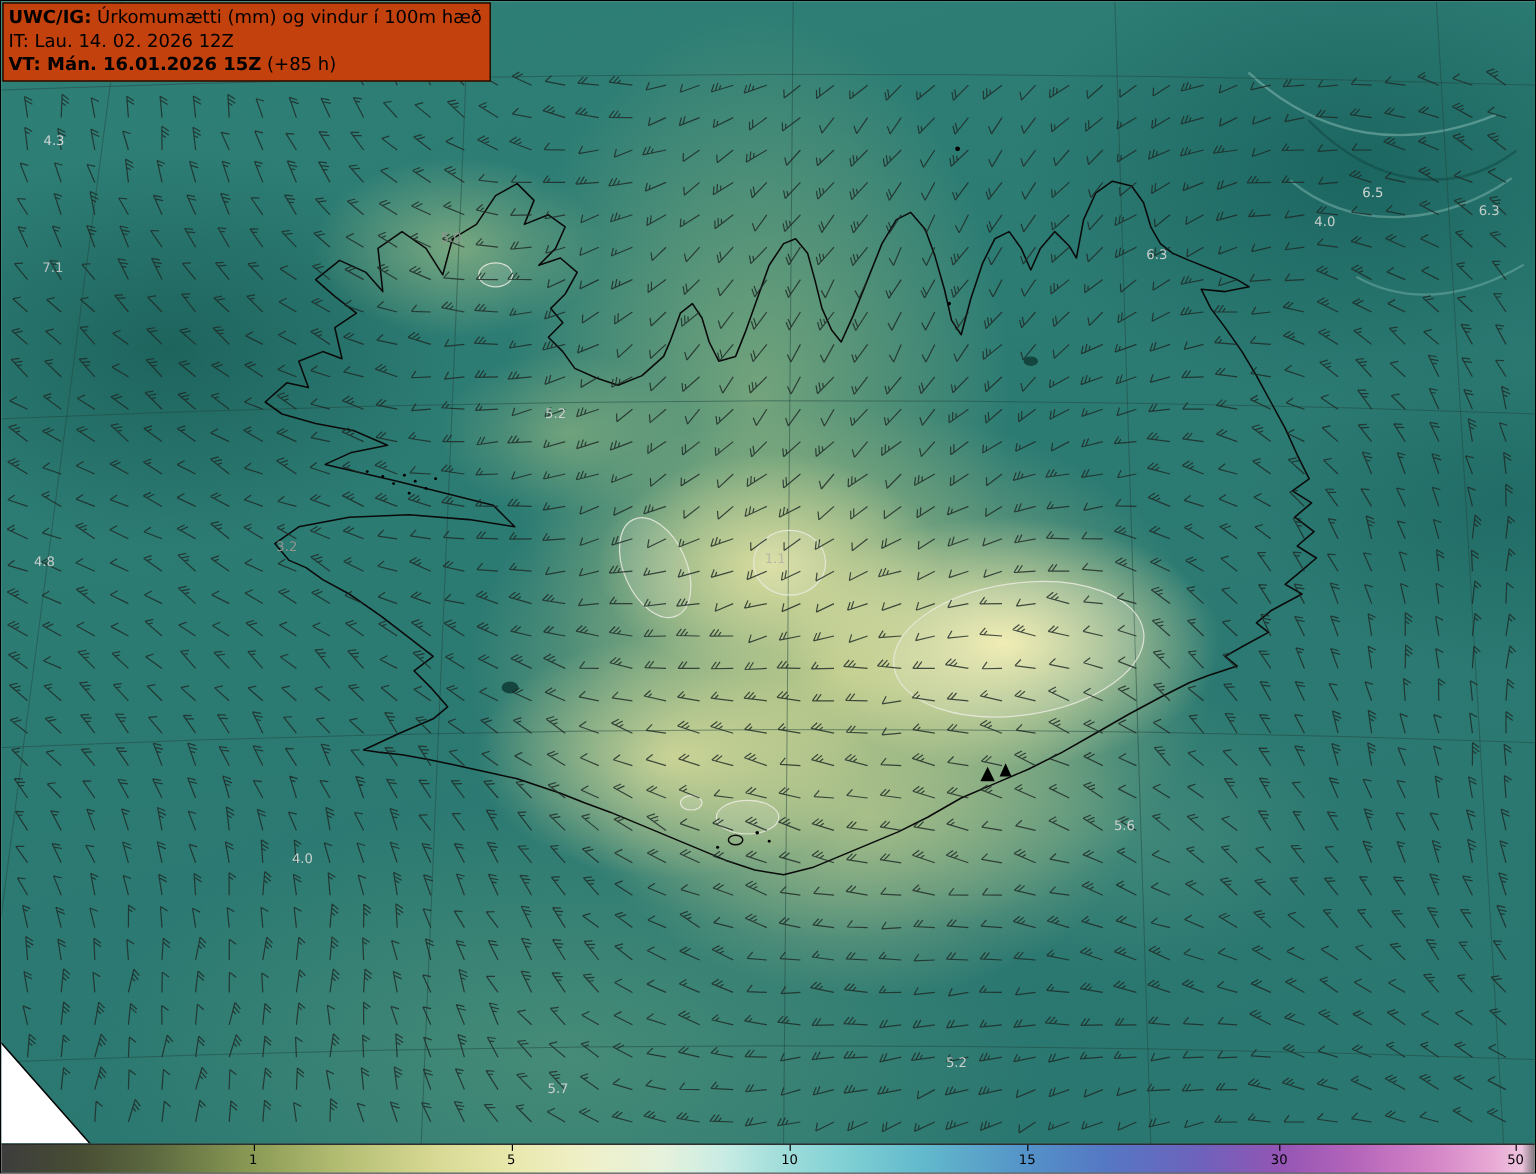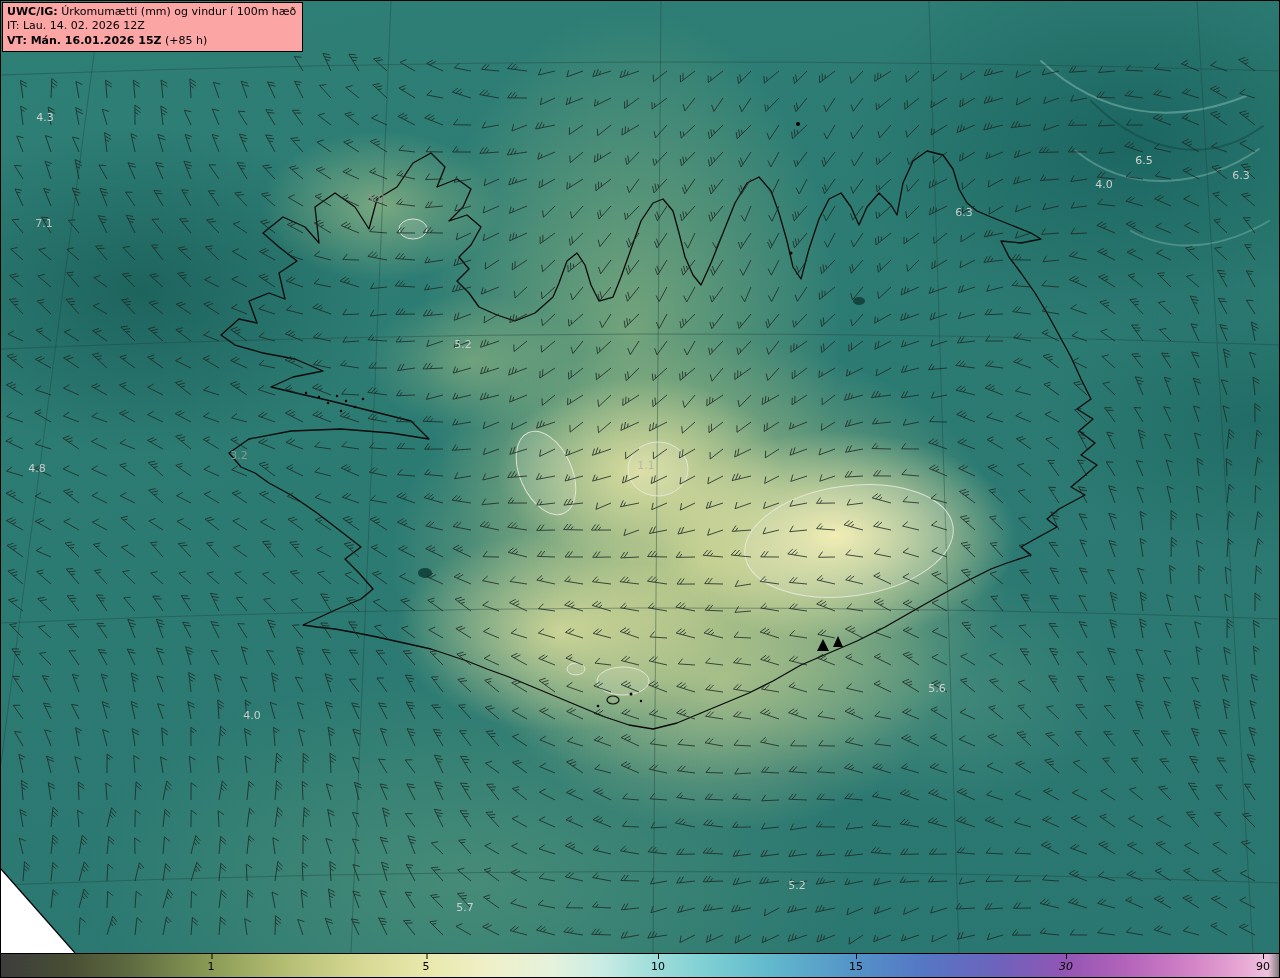--- a/index.html
+++ b/index.html
@@ -25,22 +25,22 @@
       radial-gradient(240px 160px at 935px 690px, rgba(120,175,140,0.30), rgba(120,175,140,0) 75%),
       radial-gradient(320px 220px at 140px 290px, rgba(14,75,70,0.50), rgba(14,75,70,0) 75%),
       radial-gradient(380px 260px at 1130px 140px, rgba(12,80,78,0.50), rgba(12,80,78,0) 75%),
       radial-gradient(280px 180px at 1250px 420px, rgba(18,88,84,0.40), rgba(18,88,84,0) 75%),
       linear-gradient(165deg,#2e7f76 0%,#2c7b73 45%,#2a7670 100%);
   }
   #overlay{position:absolute;left:0;top:0;}
   #overlay text.map-label{font:11px "DejaVu Sans",sans-serif;text-anchor:middle;}
   
   #header-box{
-    position:absolute;left:1px;top:1px;background:#fca5a5;border:1px solid #000;
-    padding:2px 6px 3px 4px;font-size:11px;line-height:1.3;color:#000;z-index:5;
+    position:absolute;left:1px;top:1px;background:#c2410c;border:1px solid #000;
+    padding:2px 6px 3px 4px;font-size:15px;line-height:1.3;color:#000;z-index:5;
     white-space:nowrap;
   }
   #header-box .b{font-weight:bold;}
   
   #colorbar{
     position:absolute;left:0;top:952px;width:1280px;height:26px;
     border-top:1px solid #000;box-sizing:border-box;z-index:4;
   }
   .cb-tick{
     position:absolute;top:0;height:100%;transform:translateX(-50%);
@@ -171,17 +171,17 @@
     <div>
       <span class="b">VT: Mán. 16.01.2026 15Z</span><span> (+85 h)</span>
     </div>
   </div>
 
   <div id="colorbar" style="background: linear-gradient(to right, rgb(61, 61, 61) 0%, rgb(71, 77, 51) 5%, rgb(93, 106, 64) 10%, rgb(139, 155, 85) 16.4%, rgb(179, 189, 114) 22%, rgb(214, 216, 146) 28%, rgb(233, 232, 172) 33.2%, rgb(239, 240, 200) 38%, rgb(230, 242, 220) 43%, rgb(201, 236, 228) 47%, rgb(168, 224, 220) 50%, rgb(127, 208, 212) 55%, rgb(98, 185, 204) 60%, rgb(84, 146, 200) 66.8%, rgb(85, 119, 196) 72%, rgb(110, 98, 188) 78%, rgb(147, 85, 180) 83.2%, rgb(180, 100, 186) 88%, rgb(211, 131, 198) 93%, rgb(232, 168, 212) 97%, rgb(238, 195, 222) 99%, rgb(106, 106, 106) 100%);">
       <div class="cb-tick" style="left: 210px;">1</div>
       <div class="cb-tick" style="left: 425px;">5</div>
       <div class="cb-tick" style="left: 657px;">10</div>
       <div class="cb-tick" style="left: 855px; text-align: right;">15</div>
-      <div class="cb-tick" style="left: 1065px; font-style: italic;">30</div>
-      <div class="cb-tick" style="left: 1262px;">90</div>
+      <div class="cb-tick" style="left: 1065px;">30</div>
+      <div class="cb-tick" style="left: 1262px;">50</div>
     </div>
 
 </div>
 
 </body></html>

